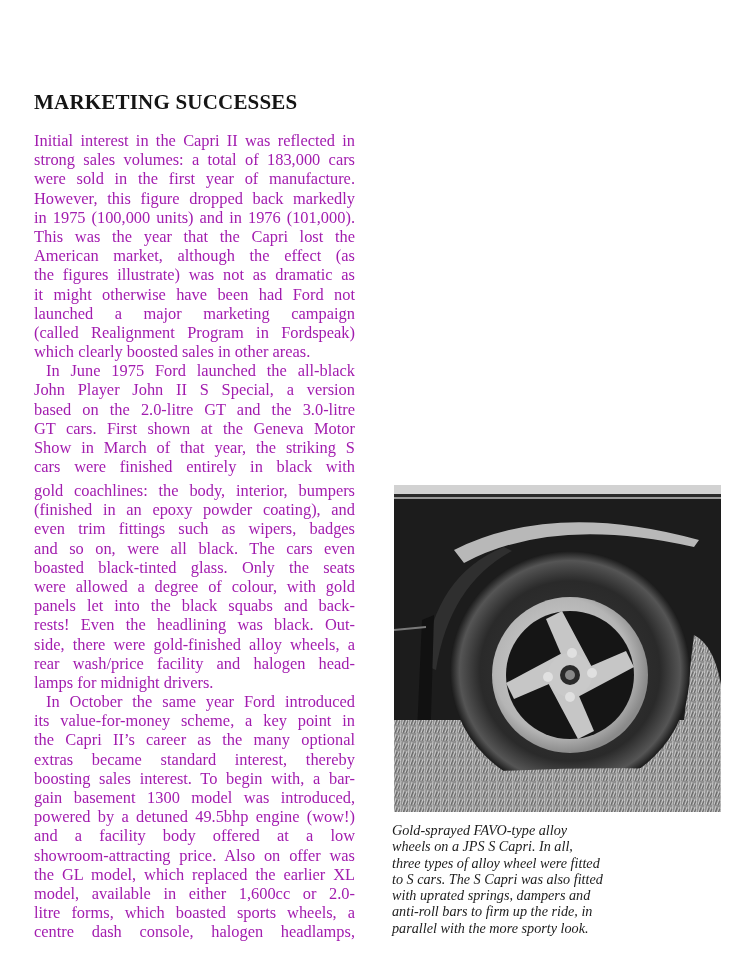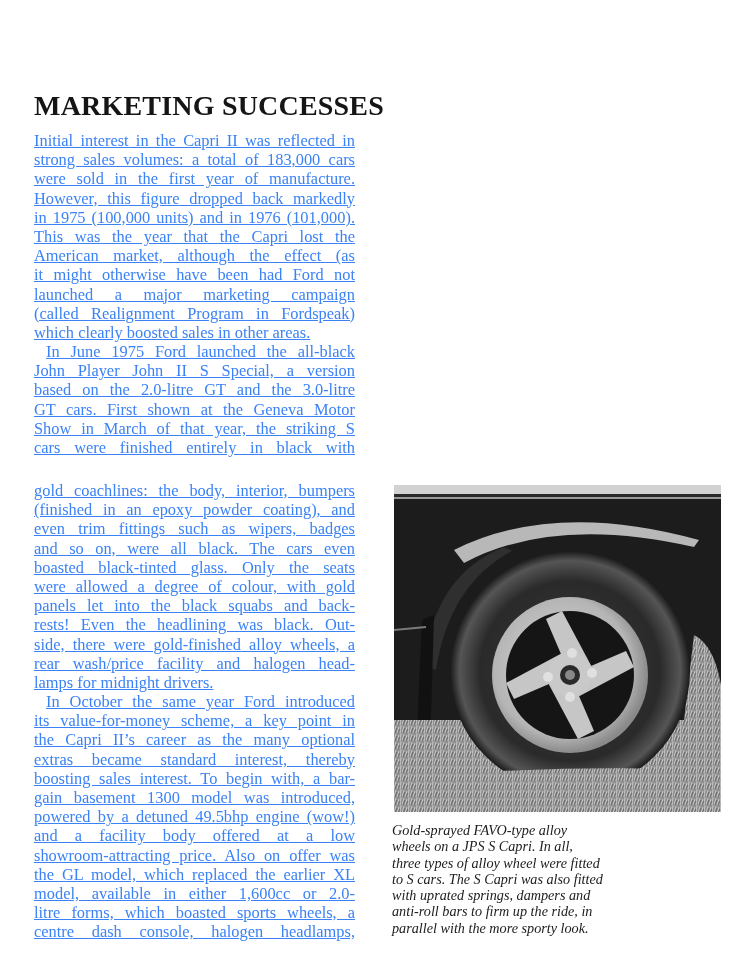--- a/index.html
+++ b/index.html
@@ -1,18 +1,18 @@
 <!DOCTYPE html>
 <html><head>
 <meta charset="utf-8">
 <style>
   html, body { margin: 0; padding: 0; background: #ffffff; }
   body { width: 750px; height: 970px; position: relative; overflow: hidden; font-family: "DejaVu Serif", "Liberation Serif", serif; color: #1a1a1a; }
-  .heading { position: absolute; left: 34px; top: 90px; font-family: "Liberation Serif", serif; font-weight: bold; font-size: 28px; letter-spacing: 0.2px; color: #151515; white-space: nowrap; }
-  .col { position: absolute; left: 34px; width: 321px; font-family: "Liberation Serif", serif; font-size: 16.4px; line-height: 19.2px; color: #3b82f6; text-decoration: underline; }
+  .heading { position: absolute; left: 34px; top: 90px; font-family: "Liberation Serif", serif; font-weight: bold; font-size: 21px; letter-spacing: 0.2px; color: #151515; white-space: nowrap; }
+  .col { position: absolute; left: 34px; width: 321px; font-family: "Liberation Serif", serif; font-size: 16.4px; line-height: 19.2px; color: #a21caf; }
   .col .line { display: block; height: 19.2px; white-space: nowrap; text-align: justify; text-align-last: justify; overflow: visible; }
   .col .line.last { text-align-last: left; }
   .col .line.indent { padding-left: 12px; }
   #col-a { top: 131px; }
   #col-b { top: 481px; }
   .photo { position: absolute; left: 394px; top: 485px; width: 327px; height: 327px; overflow: hidden; background: #222; }
   .photo svg { display: block; }
   .caption { position: absolute; left: 392px; top: 822px; width: 300px; font-family: "Liberation Serif", serif; font-style: italic; font-size: 14.2px; line-height: 16.3px; color: #202020; }
   .caption .cl { display: block; white-space: nowrap; }
 </style>
@@ -22,20 +22,21 @@
 <div class="heading">MARKETING SUCCESSES</div>
 
 <div class="col" id="col-a">
     <span class="line">Initial interest in the Capri II was reflected in</span>
     <span class="line">strong sales volumes: a total of 183,000 cars</span>
     <span class="line">were sold in the first year of manufacture.</span>
     <span class="line">However, this figure dropped back markedly</span>
     <span class="line">in 1975 (100,000 units) and in 1976 (101,000).</span>
     <span class="line">This was the year that the Capri lost the</span>
     <span class="line">American market, although the effect (as</span>
+    <span class="line">the figures illustrate) was not as dramatic as</span>
     <span class="line">it might otherwise have been had Ford not</span>
     <span class="line">launched a major marketing campaign</span>
     <span class="line">(called Realignment Program in Fordspeak)</span>
     <span class="line last">which clearly boosted sales in other areas.</span>
     <span class="line indent">In June 1975 Ford launched the all-black</span>
     <span class="line">John Player John II S Special, a version</span>
     <span class="line">based on the 2.0-litre GT and the 3.0-litre</span>
     <span class="line">GT cars. First shown at the Geneva Motor</span>
     <span class="line">Show in March of that year, the striking S</span>
     <span class="line">cars were finished entirely in black with</span>

